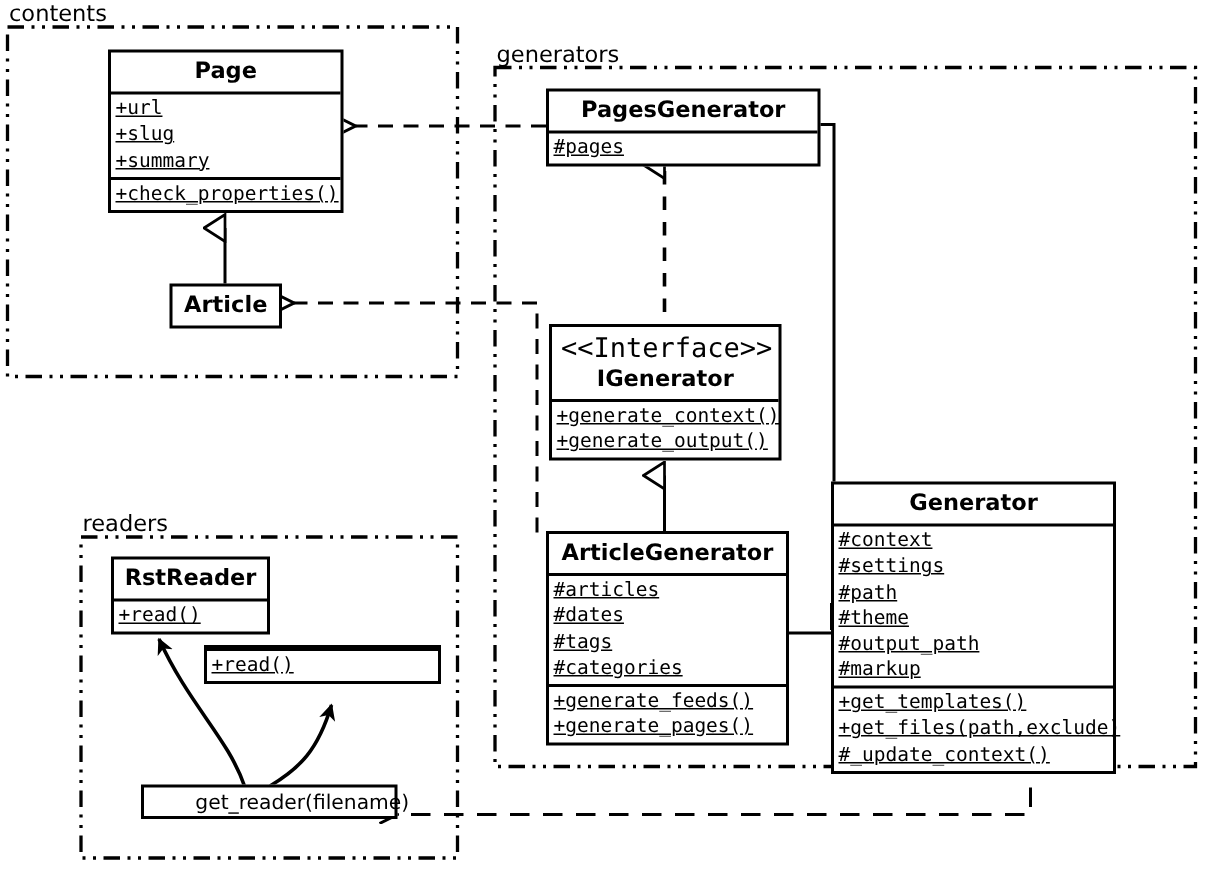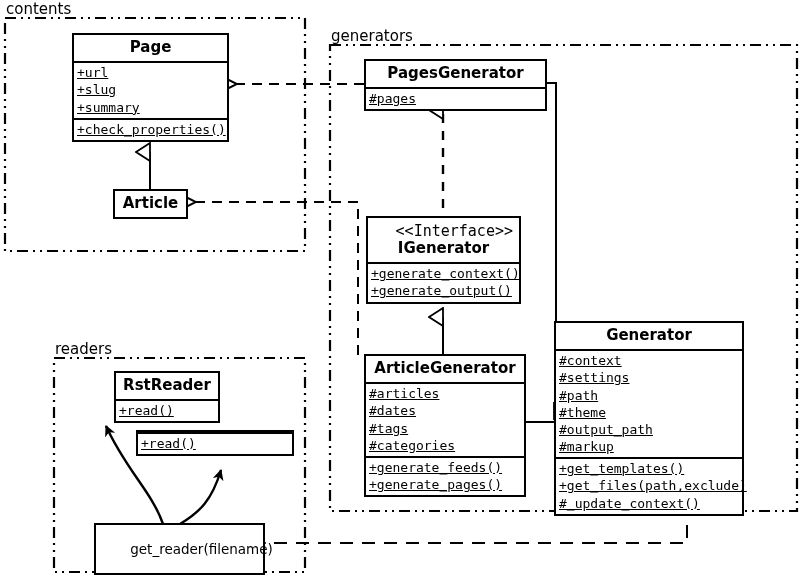--- a/index.html
+++ b/index.html
@@ -45,22 +45,22 @@
     font-weight: bold;
     font-size: 15px;
     text-align: center;
     padding: 4px 6px 5px 6px;
     line-height: 1.15;
     white-space: nowrap;
   }
   .uml .stereo {
     font-family: "DejaVu Sans Mono", monospace;
     font-weight: normal;
-    font-size: 15px;
-    text-align: right;
+    font-size: 18px;
+    text-align: left;
     display: block;
     line-height: 1.2;
   }
   .uml .compartment {
     border-top: 2px solid #000000;
     padding: 1px 3px 2px 3px;
   }
   .uml .compartment .row {
     font-family: "DejaVu Sans Mono", monospace;
     font-size: 13px;
@@ -194,30 +194,30 @@
       <div class="row">#output_path</div>
       <div class="row">#markup</div>
     </div>
     <div class="compartment">
       <div class="row">+get_templates()</div>
       <div class="row">+get_files(path,exclude)</div>
       <div class="row">#_update_context()</div>
     </div>
   </div>
 
-  <div class="uml" style="left:74px; top:371px; width:106px;margin-left:40px;">
+  <div class="uml" style="left:74px; top:371px; width:106px;">
     <div class="name">RstReader</div>
     <div class="compartment">
       <div class="row">+read()</div>
     </div>
   </div>
 
   <div class="uml" style="left:136px; top:430px; width:158px;">
     <div class="compartment">
       <div class="row">+read()</div>
     </div>
   </div>
 
-  <div class="plain-box" style="left:94px; top:523px; width:171px; height:52px;padding-left:44px;">
+  <div class="plain-box" style="left:94px; top:523px; width:171px; height:23px;padding-left:44px;">
     <div class="row">get_reader(filename)</div>
   </div>
 
 </div>
 
 </body></html>

